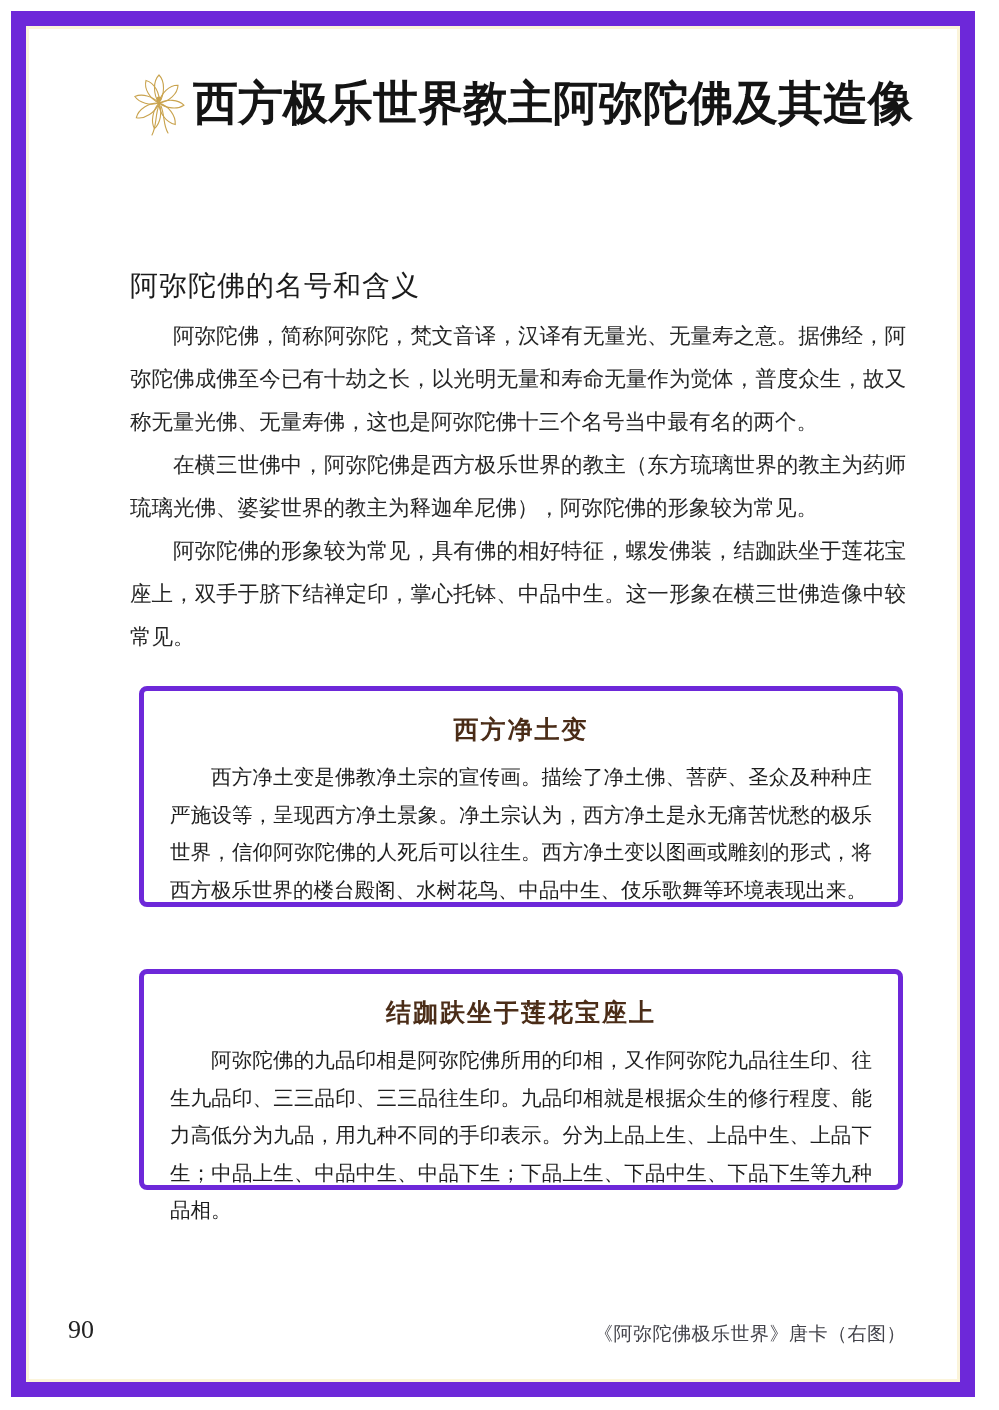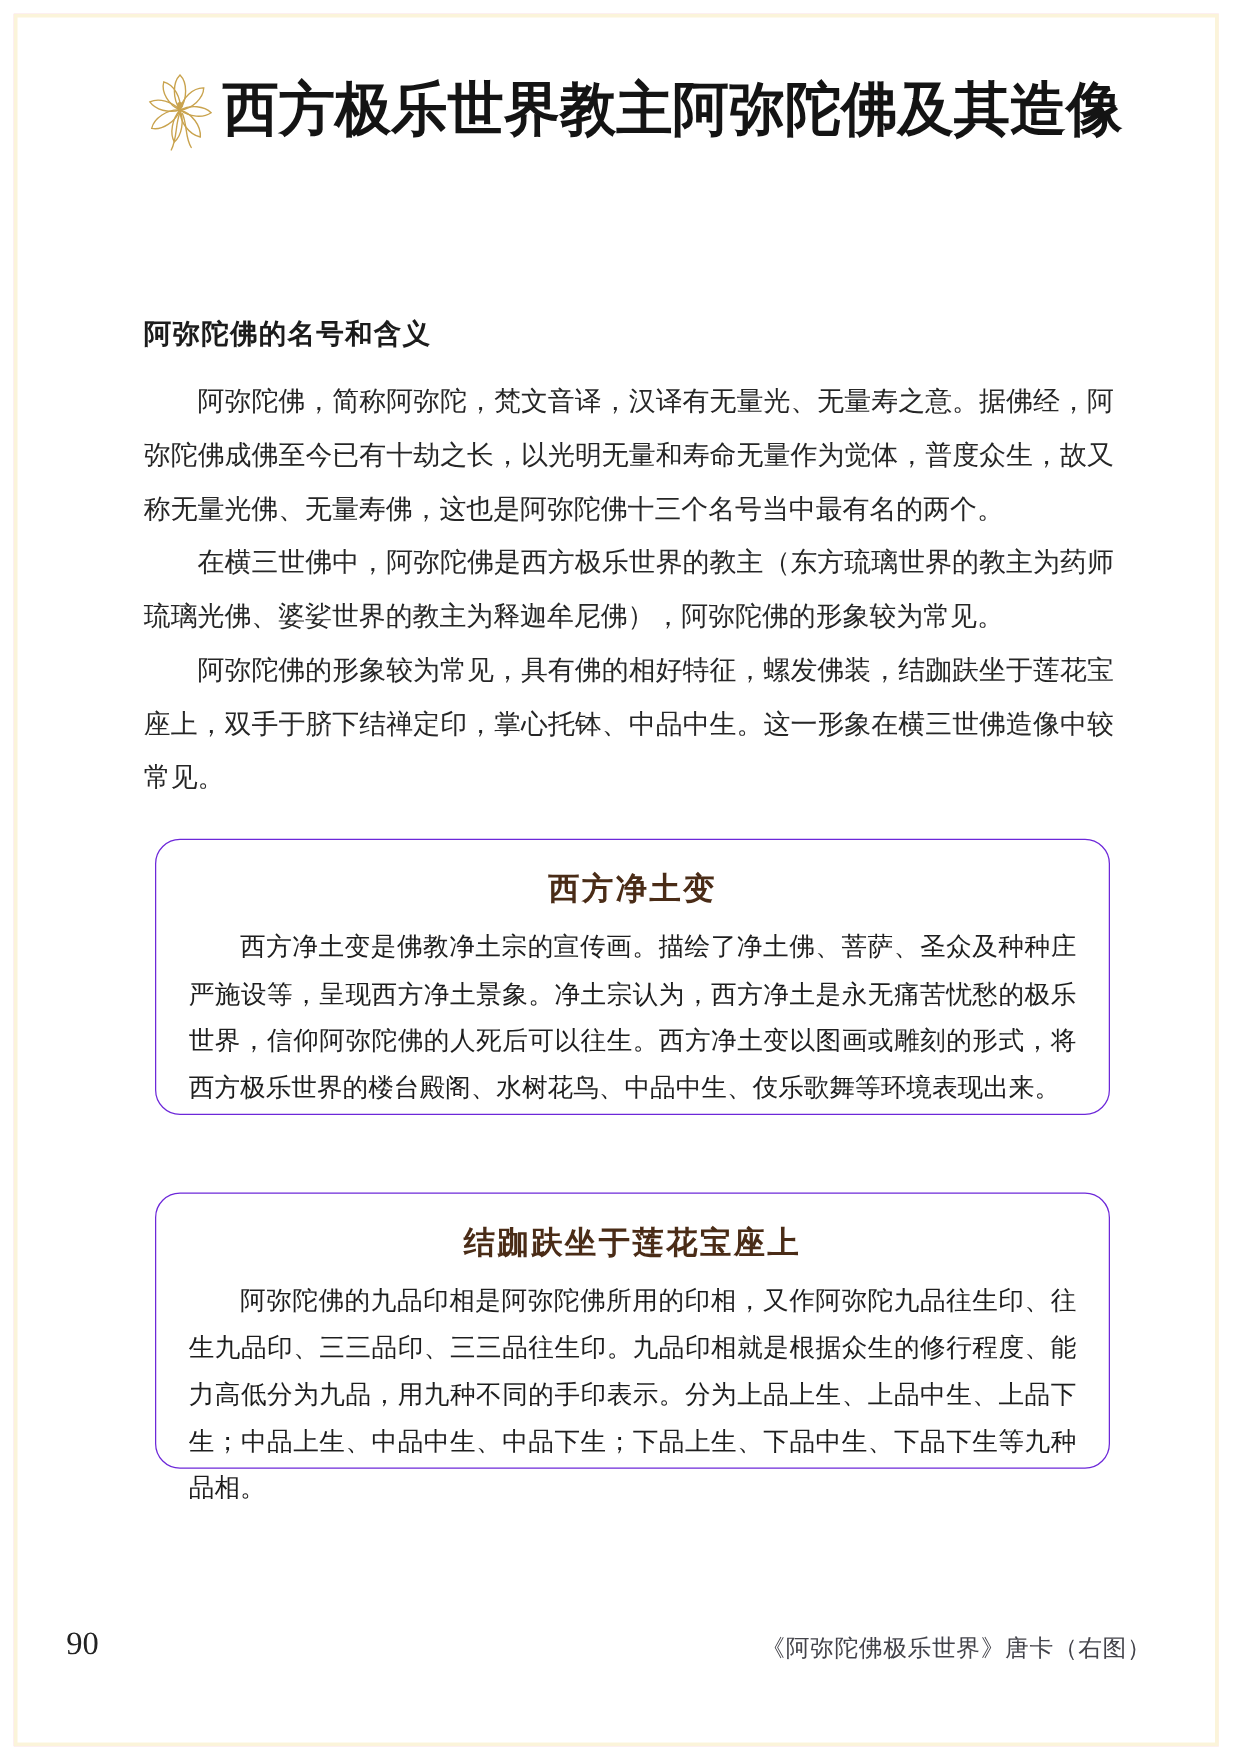--- a/index.html
+++ b/index.html
@@ -10,21 +10,22 @@
     height: 1410px;
     overflow: hidden;
     font-family: "Liberation Serif", "DejaVu Serif", serif;
   }
   .sheet {
     position: absolute;
     left: 11px;
     top: 11px;
     right: 24px;
     bottom: 13px;
-    background: #f9a8d4;
+    background: #6d28d9;
+    padding: 15px;
     box-sizing: border-box;
   }
   .page {
     position: relative;
     width: 100%;
     height: 100%;
     background: #ffffff;
     border: 3px solid #fbf4da;
     box-sizing: border-box;
   }
@@ -48,22 +49,22 @@
     color: #141414;
     letter-spacing: 0px;
     white-space: nowrap;
     transform: scaleY(1.04);
   }
   .section-heading {
     position: absolute;
     left: 101px;
     top: 238px;
     font-family: "Liberation Sans", "DejaVu Sans", sans-serif;
-    font-weight: bold;
-    font-size: 22px;
+    font-weight: normal;
+    font-size: 28px;
     color: #1c1c1c;
     letter-spacing: 1px;
   }
   .body-text {
     position: absolute;
     left: 101px;
     top: 286px;
     width: 776px;
     font-size: 21.5px;
     line-height: 43px;
@@ -72,22 +73,22 @@
   }
   .body-text p {
     margin: 0;
     text-indent: 2em;
   }
   .info-box {
     position: absolute;
     left: 110px;
     width: 764px;
     height: 221px;
-    border: 1px solid #6d28d9;
-    border-radius: 20px;
+    border: 5px solid #6d28d9;
+    border-radius: 8px;
     box-sizing: border-box;
     background: #ffffff;
   }
   .info-box.box-1 { top: 657px; }
   .info-box.box-2 { top: 940px; }
   .box-title {
     margin-top: 22px;
     text-align: center;
     font-family: "DejaVu Serif", "Liberation Serif", serif;
     font-weight: bold;

